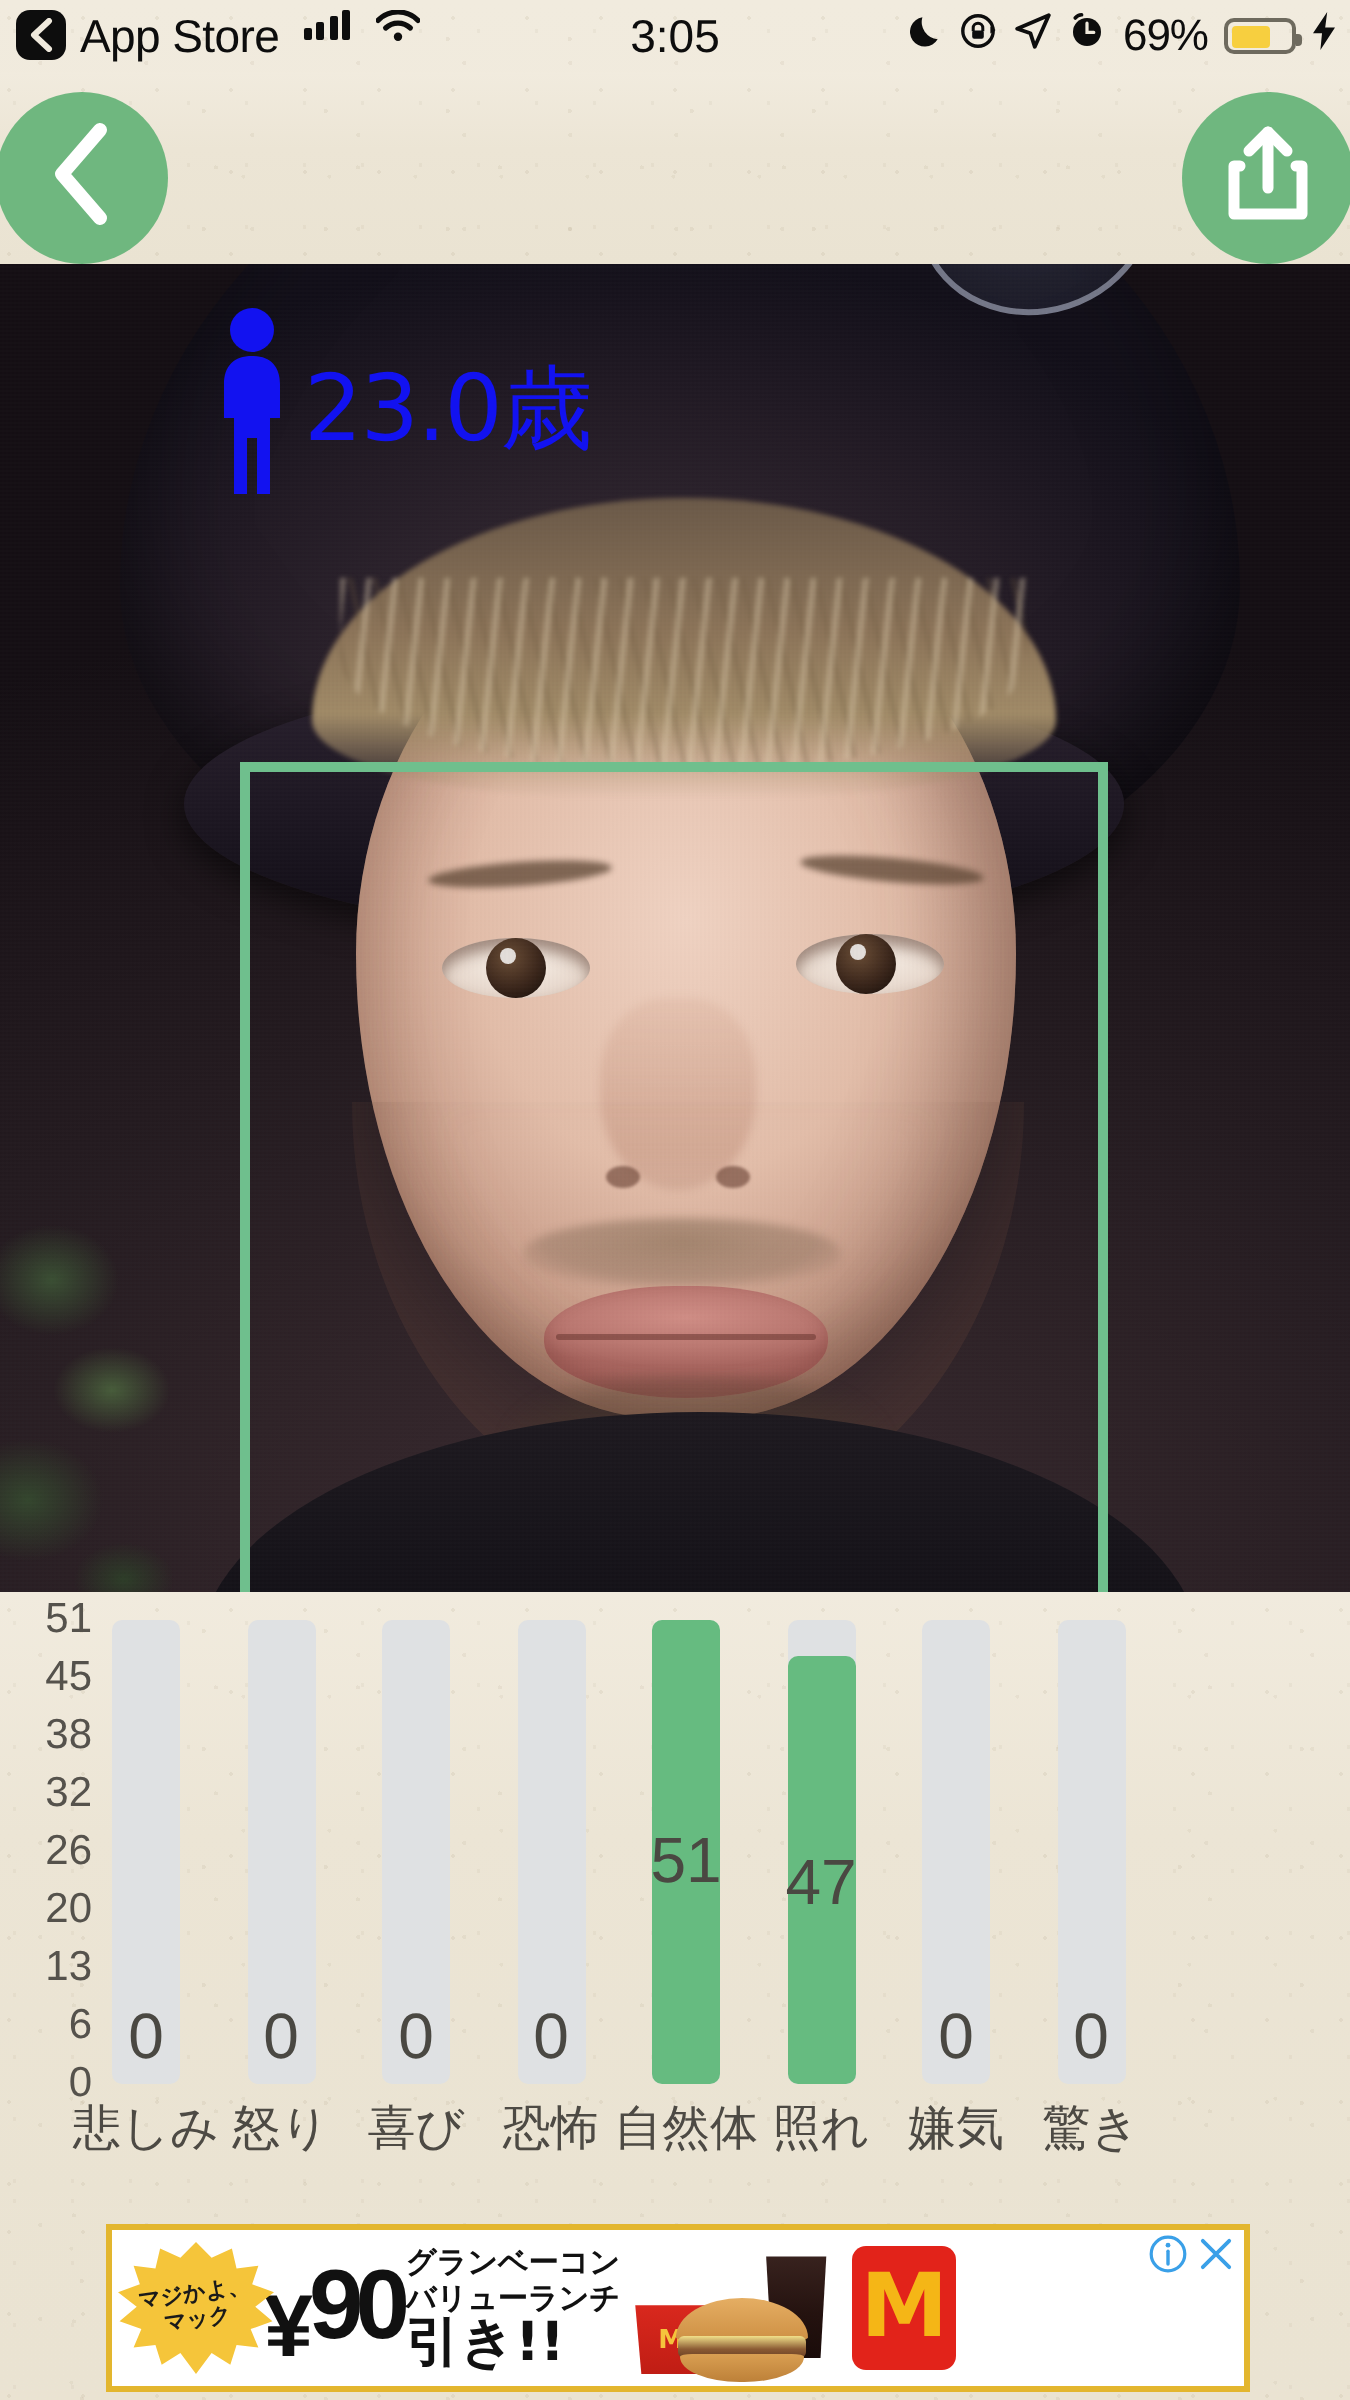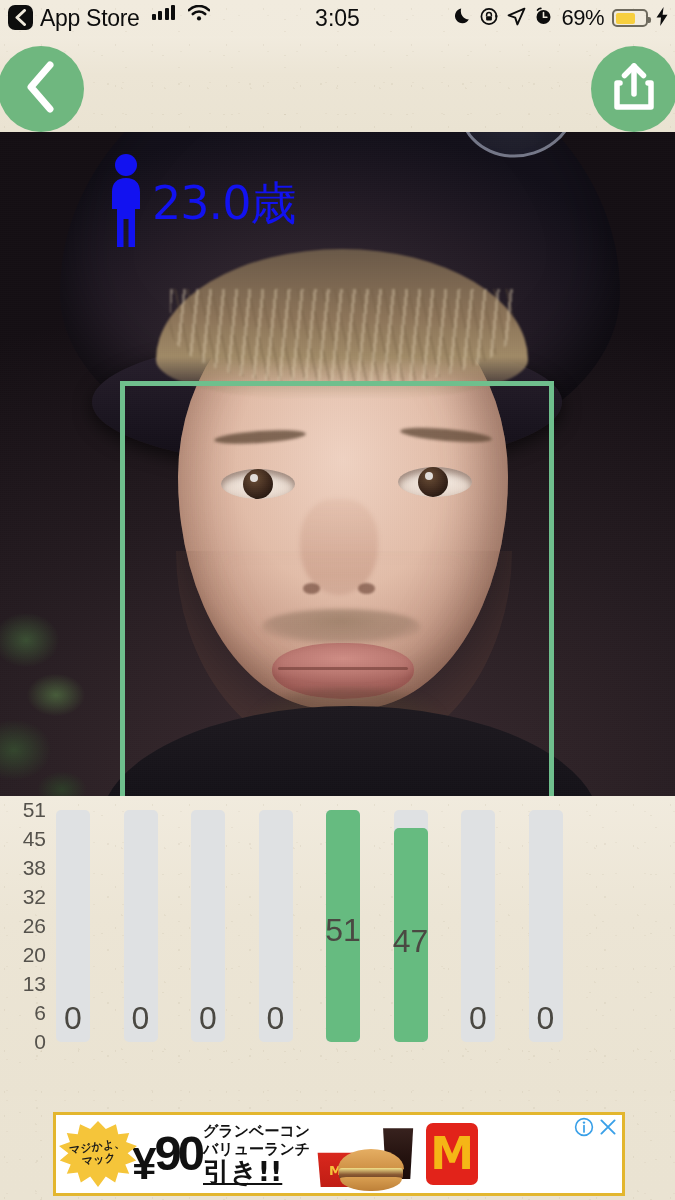--- a/index.html
+++ b/index.html
@@ -285,21 +285,21 @@
   .ad-price {
     display:flex; align-items:center; margin-left:-8px;
   }
   .yen-sign { font-size:44px; font-weight:bold; color:#111; margin-right:-2px; align-self:flex-end; margin-bottom:4px; }
   .big-num { font-size:49px; font-weight:bold; color:#111; letter-spacing:-4px; line-height:.88; }
   .ad-set {
     display:flex; flex-direction:column; justify-content:center;
     font-size:15px; font-weight:bold; color:#111; line-height:1.18;
     margin-left:2px; font-family:"DejaVu Sans","Liberation Sans",sans-serif;
   }
-  .ad-biki { font-size:27px; font-weight:bold; color:#111; line-height:1;text-decoration:underline; }
+  .ad-biki { font-size:27px; font-weight:bold; color:#111; line-height:1; }
   .ad-food {
     position:relative; width:110px; flex:0 0 110px; margin-left:2px;
   }
   .fries {
     position:absolute; left:4px; bottom:6px; width:38px; height:44px;
     background:linear-gradient(180deg,#e02b20 0%,#c01d14 100%);
     clip-path:polygon(12% 100%,88% 100%,96% 22%,4% 22%);
   }
   .fries::before {
     content:""; position:absolute; left:1px; top:-20px; width:36px; height:26px;
@@ -531,20 +531,30 @@
         </div>
         <div class="bar-col" style="left: 405px;">
           <div class="bar-track" style="background: rgb(223, 225, 227);"></div>
           <div class="bar-value" style="color: rgb(74, 72, 66); top: 192px;">0</div>
         </div>
         <div class="bar-col" style="left: 472.5px;">
           <div class="bar-track" style="background: rgb(223, 225, 227);"></div>
           <div class="bar-value" style="color: rgb(74, 72, 66); top: 192px;">0</div>
         </div>
       </div>
+    <div class="x-labels">
+        <div class="x-label" style="left: 17px; top: 0px;">悲しみ</div>
+        <div class="x-label" style="left: 84.5px; top: 0px;">怒り</div>
+        <div class="x-label" style="left: 152px; top: 0px;">喜び</div>
+        <div class="x-label" style="left: 219.5px; top: 0px;">恐怖</div>
+        <div class="x-label" style="left: 287px; top: 0px;">自然体</div>
+        <div class="x-label" style="left: 354.5px; top: 0px;">照れ</div>
+        <div class="x-label" style="left: 422px; top: 0px;">嫌気</div>
+        <div class="x-label" style="left: 489.5px; top: 0px;">驚き</div>
+      </div>
   </div>
 </div>
 
 <div id="ad-banner">
   <div class="ad-burst">
     <div class="burst-shape"></div>
     <div class="burst-text">
       <div>マジかよ、</div>
       <div>マック</div>
     </div>

